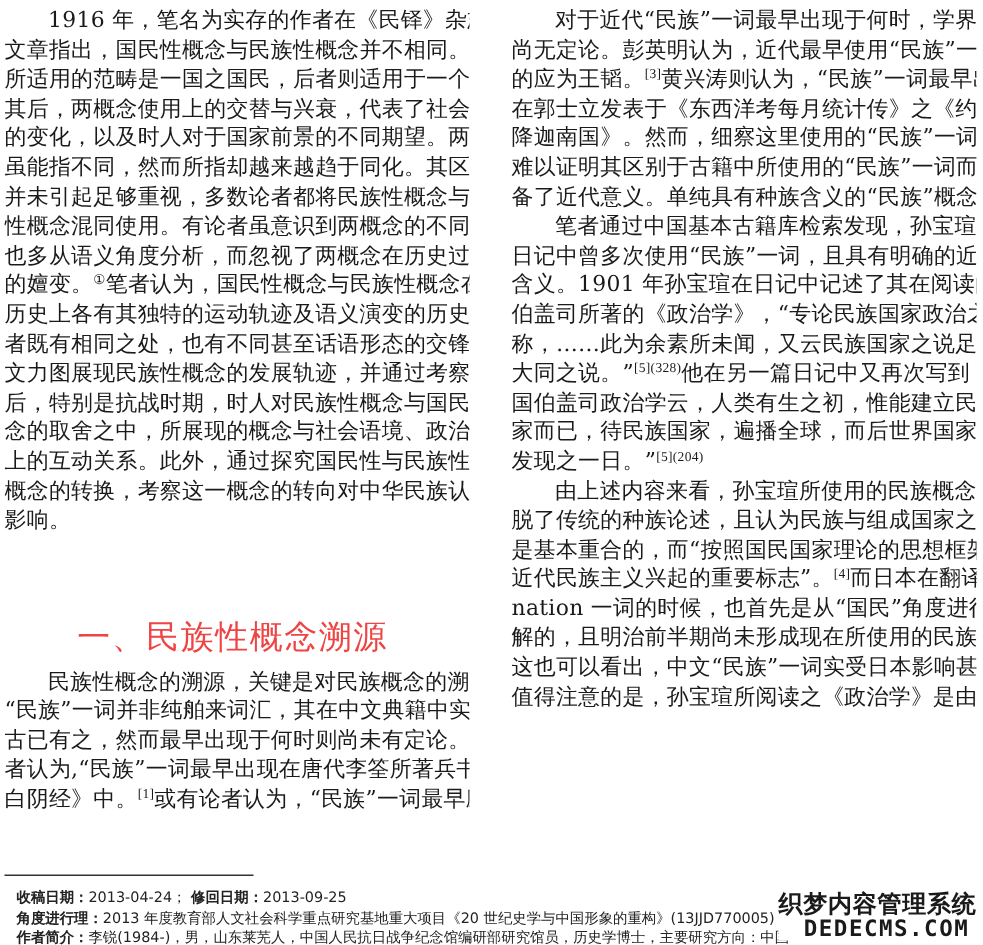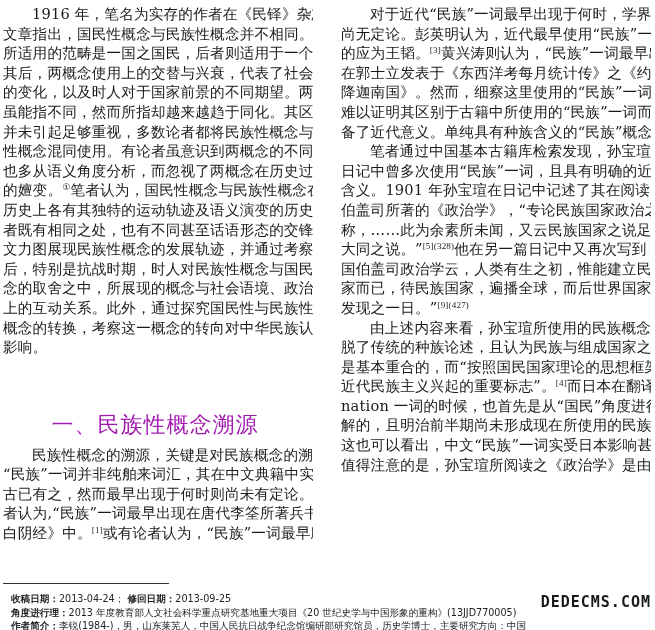--- a/index.html
+++ b/index.html
@@ -5,21 +5,21 @@
   html, body { margin: 0; padding: 0; background: #ffffff; }
   body { width: 655px; height: 630px; position: relative; overflow: hidden;
          font-family: "DejaVu Serif", "Liberation Serif", serif; color: #1a1a1a; }
   .col { position: absolute; top: 4px; font-size: 14.6px; line-height: 19.6px; text-align: justify; }
   .col-left { left: 3px; width: 310px; }
   .col-right { left: 341px; width: 310px; }
   .line { display: block; white-space: nowrap; overflow: hidden; height: 19.6px; letter-spacing: 0.2px; }
   .indent { padding-left: 29px; }
   sup { font-size: 9px; line-height: 0; vertical-align: 5px; font-family: "Liberation Serif", serif; }
   .heading { position: absolute; left: 0; width: 310px; top: 410px; text-align: center;
-             font-size: 22px; letter-spacing: 1px; font-family: "DejaVu Serif", serif; color: #a21caf; }
+             font-size: 22px; letter-spacing: 1px; font-family: "DejaVu Serif", serif; color: #ef4444; }
   .footrule { position: absolute; left: 3px; top: 583px; width: 166px; height: 1px; background: #333; }
   .footer { position: absolute; left: 11px; top: 592px; font-size: 9.6px; line-height: 13.6px;
             font-family: "DejaVu Sans", sans-serif; color: #222; white-space: nowrap; }
   .footer b { font-weight: bold; }
   .watermark { position: absolute; right: 4px; top: 594px; text-align: center; }
   .wm-cn { font-family: "DejaVu Sans", sans-serif; font-weight: bold; font-size: 16px; color: #1a1a1a;
            letter-spacing: 0.5px; text-shadow: 1px 1px 0 #fff, -1px -1px 0 #fff; display: block; line-height: 17px; }
   .wm-en { font-family: "DejaVu Sans Mono", monospace; font-weight: bold; font-size: 15px; color: #1a1a1a;
            letter-spacing: 1px; display: block; line-height: 16px; background: #fff; padding-left: 12px; }
 </style>
@@ -62,21 +62,21 @@
     <span class="line"><span>难以证明其区别于古籍中所使用的“民族”一词而具</span></span>
     <span class="line"><span>备了近代意义。单纯具有种族含义的“民族”概念，</span></span>
     <span class="line indent"><span>笔者通过中国基本古籍库检索发现，孙宝瑄在其</span></span>
     <span class="line"><span>日记中曾多次使用“民族”一词，且具有明确的近代</span></span>
     <span class="line"><span>含义。1901 年孙宝瑄在日记中记述了其在阅读的美国</span></span>
     <span class="line"><span>伯盖司所著的《政治学》，“专论民族国家政治之美</span></span>
     <span class="line"><span>称，……此为余素所未闻，又云民族国家之说足以破</span></span>
     <span class="line"><span>大同之说。”</span><sup>[5](328)</sup><span>他在另一篇日记中又再次写到：“美</span></span>
     <span class="line"><span>国伯盖司政治学云，人类有生之初，惟能建立民族国</span></span>
     <span class="line"><span>家而已，待民族国家，遍播全球，而后世界国家或有</span></span>
-    <span class="line"><span>发现之一日。”</span><sup>[9](427)</sup><span></span></span>
+    <span class="line"><span>发现之一日。”</span><sup>[5](204)</sup><span></span></span>
     <span class="line indent"><span>由上述内容来看，孙宝瑄所使用的民族概念已摆</span></span>
     <span class="line"><span>脱了传统的种族论述，且认为民族与组成国家之国民</span></span>
     <span class="line"><span>是基本重合的，而“按照国民国家理论的思想框架，</span></span>
     <span class="line"><span>近代民族主义兴起的重要标志”。</span><sup>[4]</sup><span>而日本在翻译</span></span>
     <span class="line"><span>nation 一词的时候，也首先是从“国民”角度进行理</span></span>
     <span class="line"><span>解的，且明治前半期尚未形成现在所使用的民族概念。</span></span>
     <span class="line"><span>这也可以看出，中文“民族”一词实受日本影响甚深。</span></span>
     <span class="line"><span>值得注意的是，孙宝瑄所阅读之《政治学》是由译书</span></span>
   </div>
 
@@ -88,14 +88,15 @@
   </div>
   <div>
     <b>角度进行理：</b><span>2013 年度教育部人文社会科学重点研究基地重大项目《20 世纪史学与中国形象的重构》(13JJD770005)</span>
   </div>
   <div>
     <b>作者简介：</b><span>李锐(1984-)，男，山东莱芜人，中国人民抗日战争纪念馆编研部研究馆员，历史学博士，主要研究方向：中国</span>
   </div>
 </div>
 
 <div class="watermark">
+  <span class="wm-cn">织梦内容管理系统</span>
   <span class="wm-en">DEDECMS.COM</span>
 </div>
 
 </body></html>

